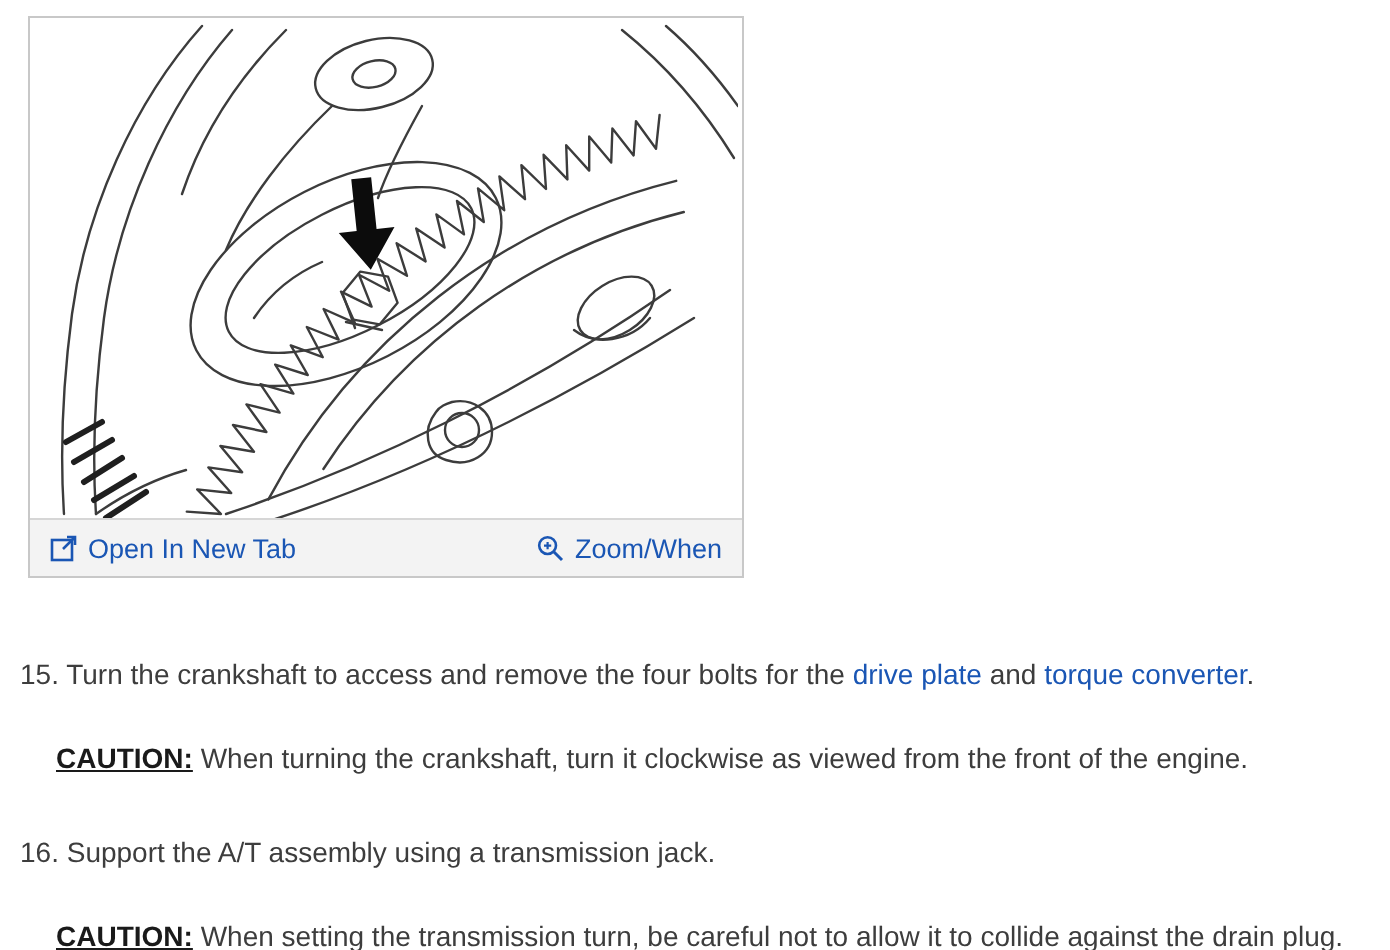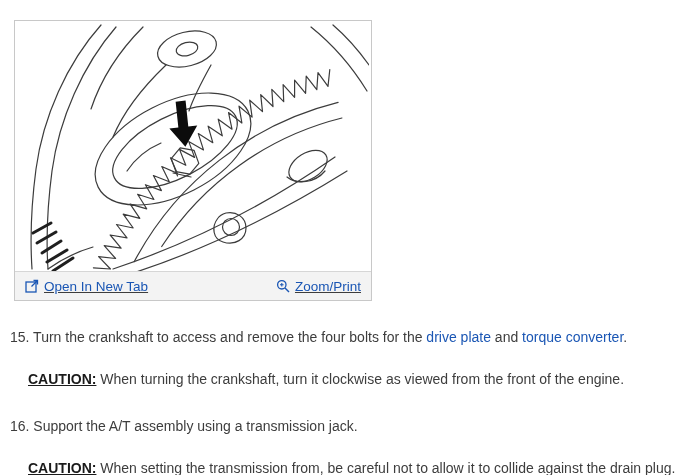--- a/index.html
+++ b/index.html
@@ -3,22 +3,22 @@
 <meta charset="utf-8">
 <style>
   html,body{margin:0;padding:0;}
   body{
     width:695px;height:475px;background:#fff;overflow:hidden;position:relative;
     font-family:"Liberation Sans","DejaVu Sans",sans-serif;
     color:var(--text,#3d3d3d);
   }
   
   .panel{
-    position:absolute;left:14px;top:20px;width:356px;
-    border:1px solid var(--panel_border,#c8c8c8);background:#fff;text-decoration:underline;
+    position:absolute;left:14px;top:8px;width:356px;
+    border:1px solid var(--panel_border,#c8c8c8);background:#fff;
   }
   .panel-image{height:250px;background:#fff;overflow:hidden;}
   .panel-footer{
     height:29px;background:var(--footer_bg,#f3f3f3);
     border-top:1px solid #d6d6d6;
     display:flex;align-items:center;justify-content:space-between;
     padding:0 10px;box-sizing:border-box;
   }
   .flink{
     display:flex;align-items:center;gap:5px;
@@ -118,34 +118,34 @@
         <path d="M6.5 7.5 L12.5 1.5 M8.5 1.5 H12.5 V5.5" fill="none" stroke="#1a56b4" stroke-width="1.3"></path>
       </svg>
       <span>Open In New Tab</span>
     </a>
     <a class="flink">
       <svg width="14" height="14" viewBox="0 0 14 14">
         <circle cx="5.8" cy="5.8" r="4.2" fill="none" stroke="#1a56b4" stroke-width="1.3"></circle>
         <path d="M9 9 L13 13" stroke="#1a56b4" stroke-width="1.5"></path>
         <path d="M5.8 4 V7.6 M4 5.8 H7.6" stroke="#1a56b4" stroke-width="1.1"></path>
       </svg>
-      <span>Zoom/Print</span>
+      <span>Zoom/When</span>
     </a>
   </div>
 </div>
 
 <div class="content">
   <p class="step"><span>15.</span>
     <span>Turn the crankshaft to access and remove the four bolts for the </span><a class="lnk">drive plate</a><span> and </span><a class="lnk">torque converter</a><span>.</span></p>
 
   <p class="caution">
     <b>CAUTION:</b>
     <span>When turning the crankshaft, turn it clockwise as viewed from the front of the engine.</span>
   </p>
 
   <p class="step"><span>16.</span>
     <span>Support the A/T assembly using a transmission jack.</span></p>
 
   <p class="caution">
     <b>CAUTION:</b>
-    <span>When setting the transmission from, be careful not to allow it to collide against the drain plug.</span>
+    <span>When setting the transmission turn, be careful not to allow it to collide against the drain plug.</span>
   </p>
 </div>
 
 </body></html>

